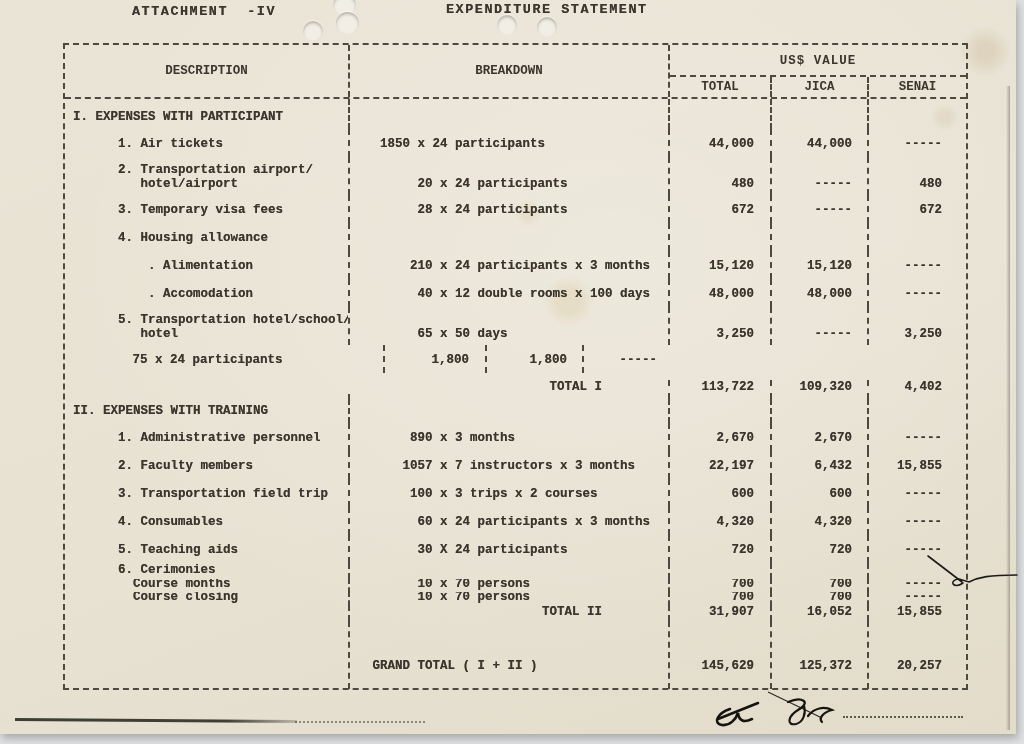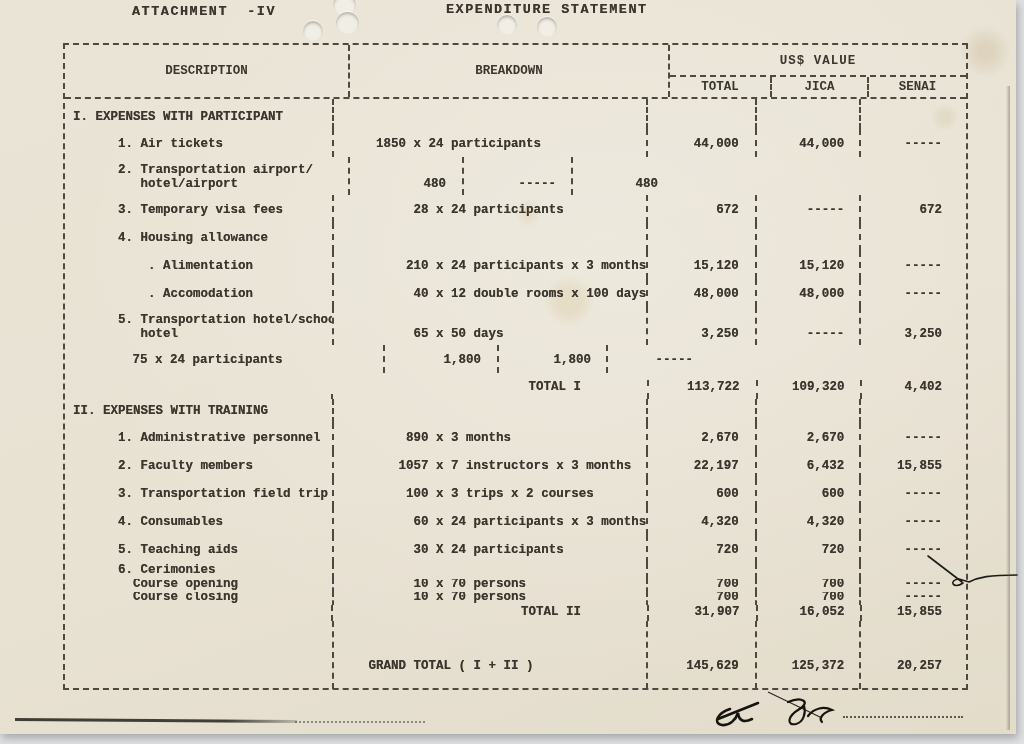--- a/index.html
+++ b/index.html
@@ -36,21 +36,21 @@
   .th-desc { width:285px; border-right:2px dashed #4d4940; }
   .th-breakdown { width:320px; border-right:2px dashed #4d4940; }
   .th-group { width:296px; display:flex; flex-direction:column; }
   .th-usvalue { height:32px; border-bottom:2px dashed #4d4940; display:flex; align-items:center; justify-content:center; padding-top:2px; letter-spacing:1px; }
   .th-sub { flex:1; display:flex; }
   .th-total { width:102px; border-right:2px dashed #4d4940; }
   .th-jica  { width:97px;  border-right:2px dashed #4d4940; }
   .th-senai { flex:1; }
 
   .tbody { height:591px; overflow:hidden; }
-  .row { display:flex;gap:12px; }
+  .row { display:flex; }
   .cell { display:flex; align-items:flex-end; white-space:pre; overflow:hidden;
           border-right:2px dashed #4d4940; text-shadow:0 0 0.5px rgba(58,54,45,0.75); }
   .cell:last-child { border-right:none; }
   .c-desc { width:285px; padding-left:8px; }
   .c-break { width:320px; }
   .c-total { width:102px; justify-content:flex-end; padding-right:16px; }
   .c-jica  { width:97px;  justify-content:flex-end; padding-right:15px; }
   .c-senai { width:97px;  justify-content:flex-end; padding-right:24px; }
 
   .row-section  { height:30px; } .row-section  .cell { padding-bottom:5px; }
@@ -112,20 +112,21 @@
         <div class="row row-item">
           <div class="cell c-desc">      1. Air tickets</div>
           <div class="cell c-break">    1850 x 24 participants</div>
           <div class="cell c-total">44,000</div>
           <div class="cell c-jica">44,000</div>
           <div class="cell c-senai">-----</div>
         </div>
         <div class="row row-item2">
           <div class="cell c-desc">      2. Transportation airport/
          hotel/airport</div>
+          <div class="cell c-break">         20 x 24 participants</div>
           <div class="cell c-total">480</div>
           <div class="cell c-jica">-----</div>
           <div class="cell c-senai">480</div>
         </div>
         <div class="row row-item">
           <div class="cell c-desc">      3. Temporary visa fees</div>
           <div class="cell c-break">         28 x 24 participants</div>
           <div class="cell c-total">672</div>
           <div class="cell c-jica">-----</div>
           <div class="cell c-senai">672</div>
@@ -215,21 +216,21 @@
           <div class="cell c-senai">-----</div>
         </div>
         <div class="row row-cer">
           <div class="cell c-desc">      6. Cerimonies</div>
           <div class="cell c-break"></div>
           <div class="cell c-total"></div>
           <div class="cell c-jica"></div>
           <div class="cell c-senai"></div>
         </div>
         <div class="row row-small">
-          <div class="cell c-desc">        Course opening</div>
+          <div class="cell c-desc">        Course months</div>
           <div class="cell c-break">         10 x 70 persons</div>
           <div class="cell c-total">700</div>
           <div class="cell c-jica">700</div>
           <div class="cell c-senai">-----</div>
         </div>
         <div class="row row-small">
           <div class="cell c-desc">        Course closing</div>
           <div class="cell c-break">         10 x 70 persons</div>
           <div class="cell c-total">700</div>
           <div class="cell c-jica">700</div>

